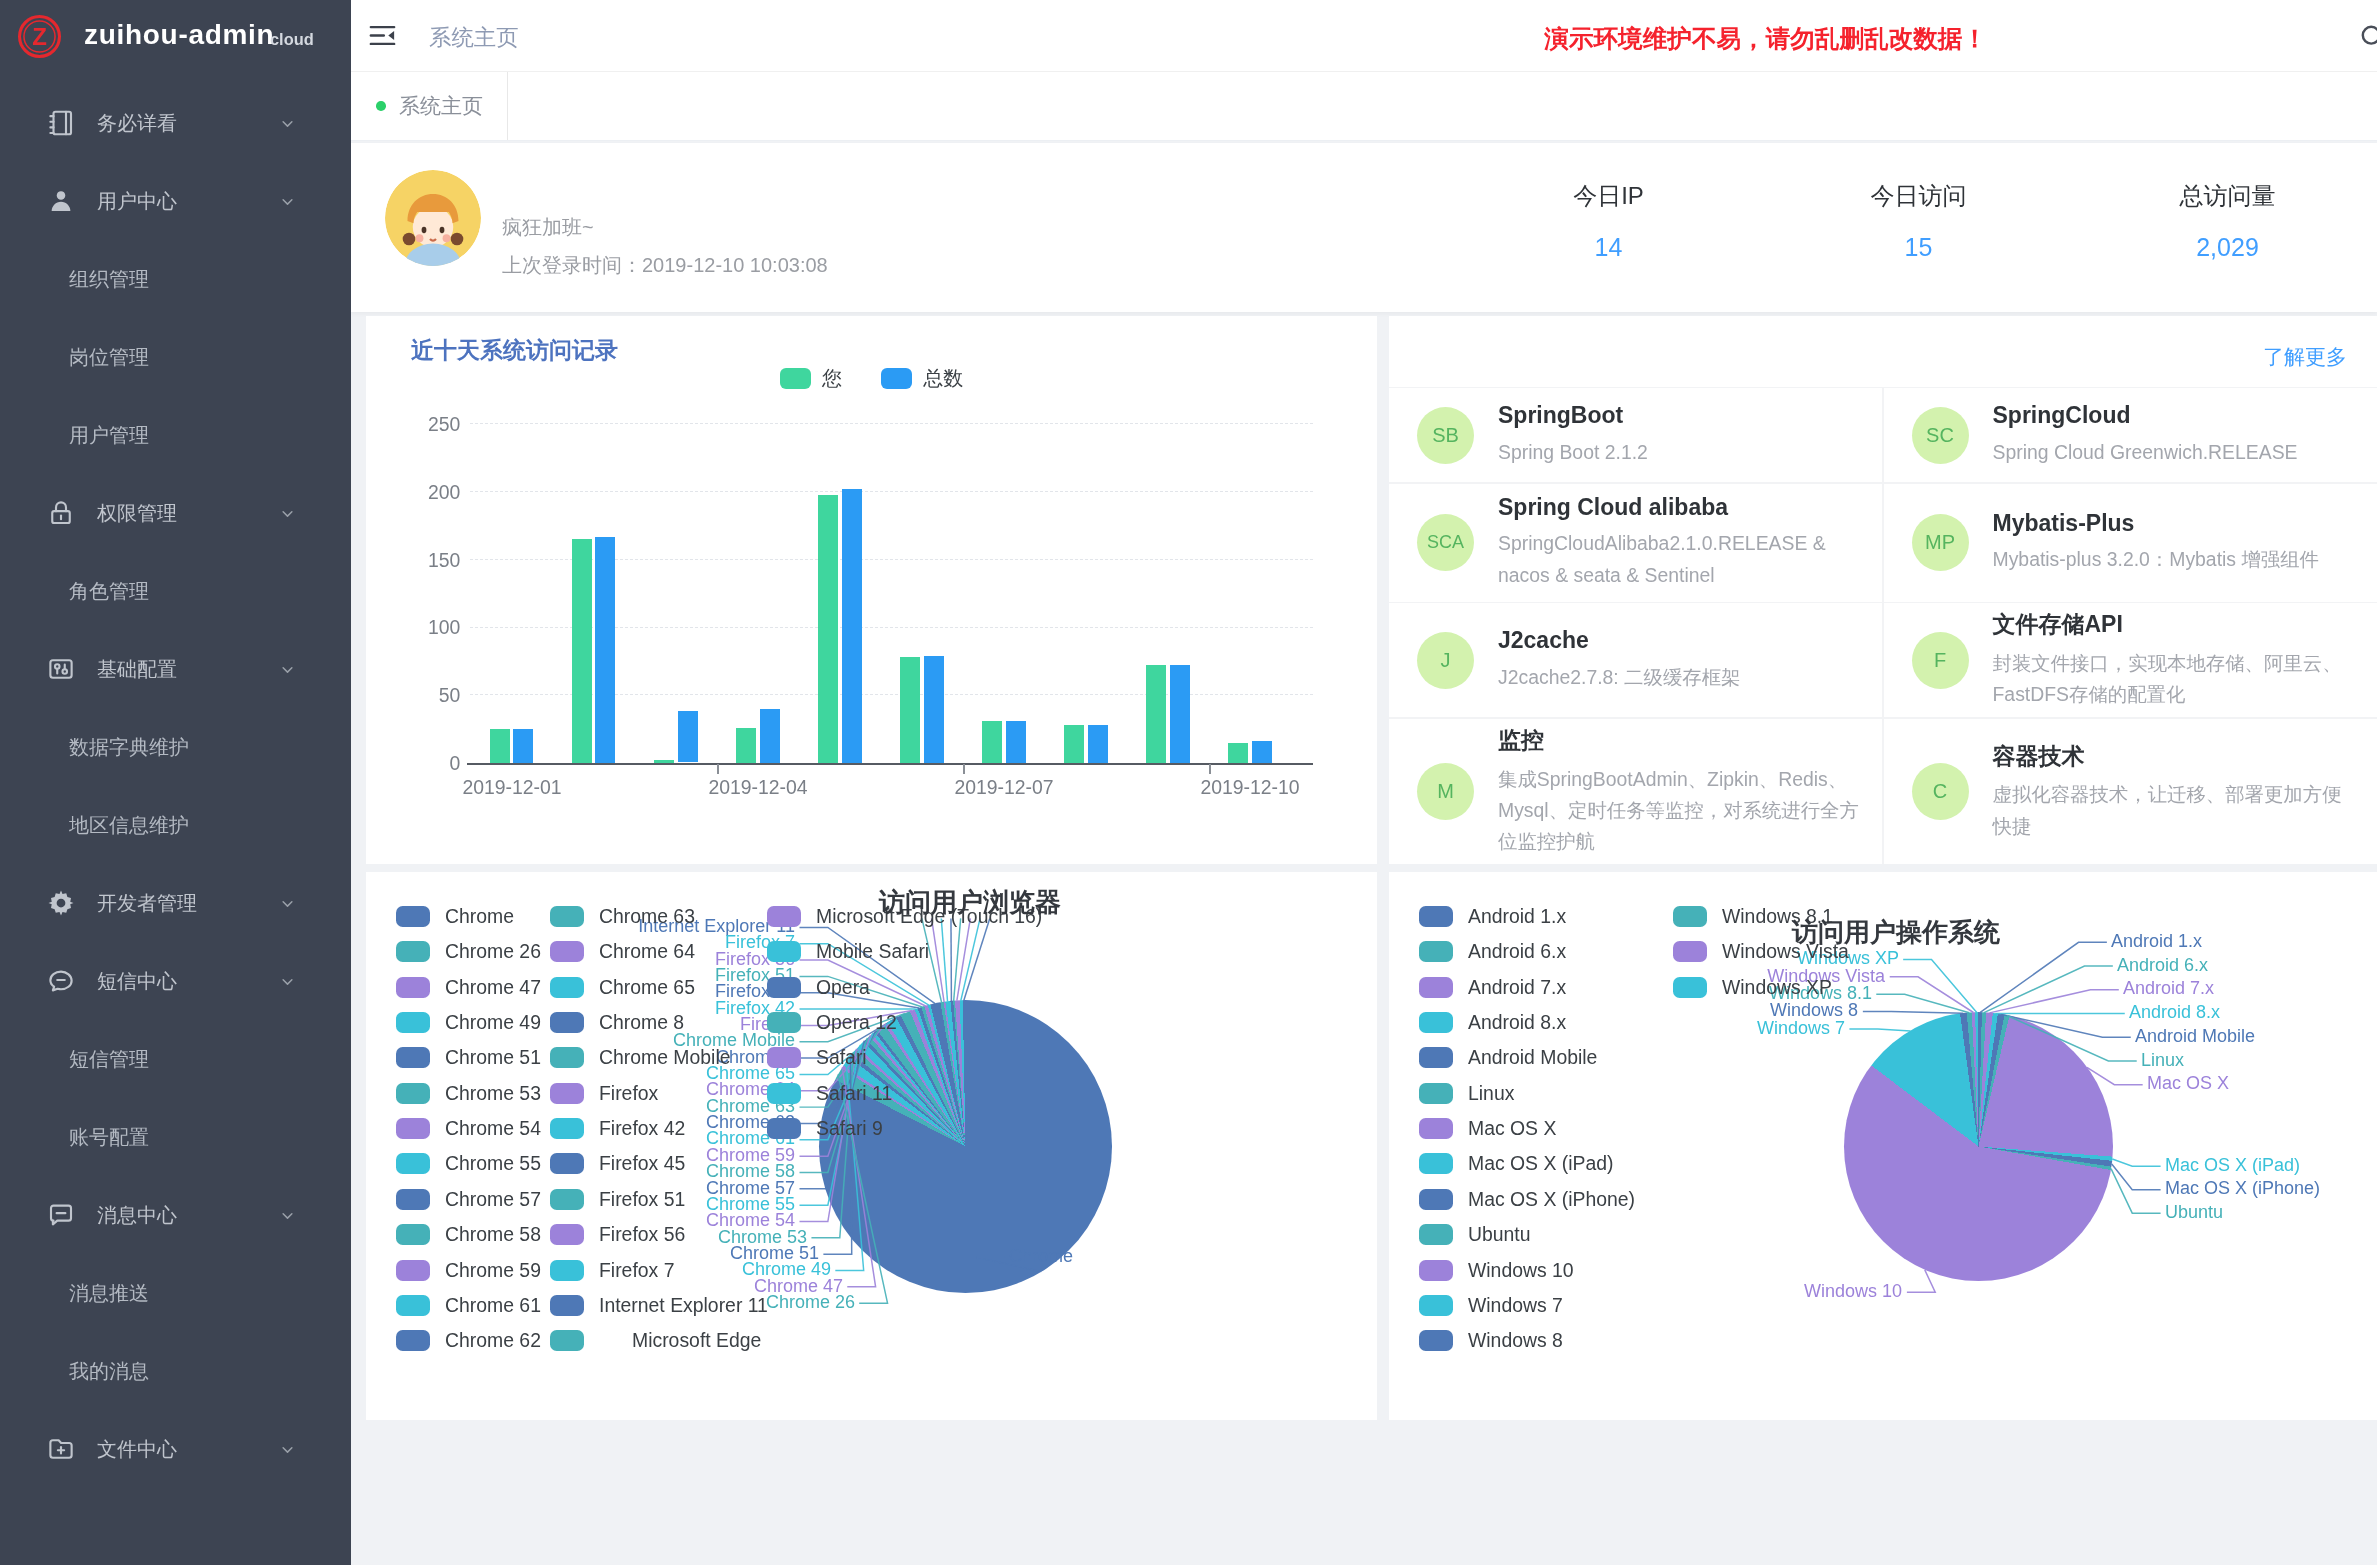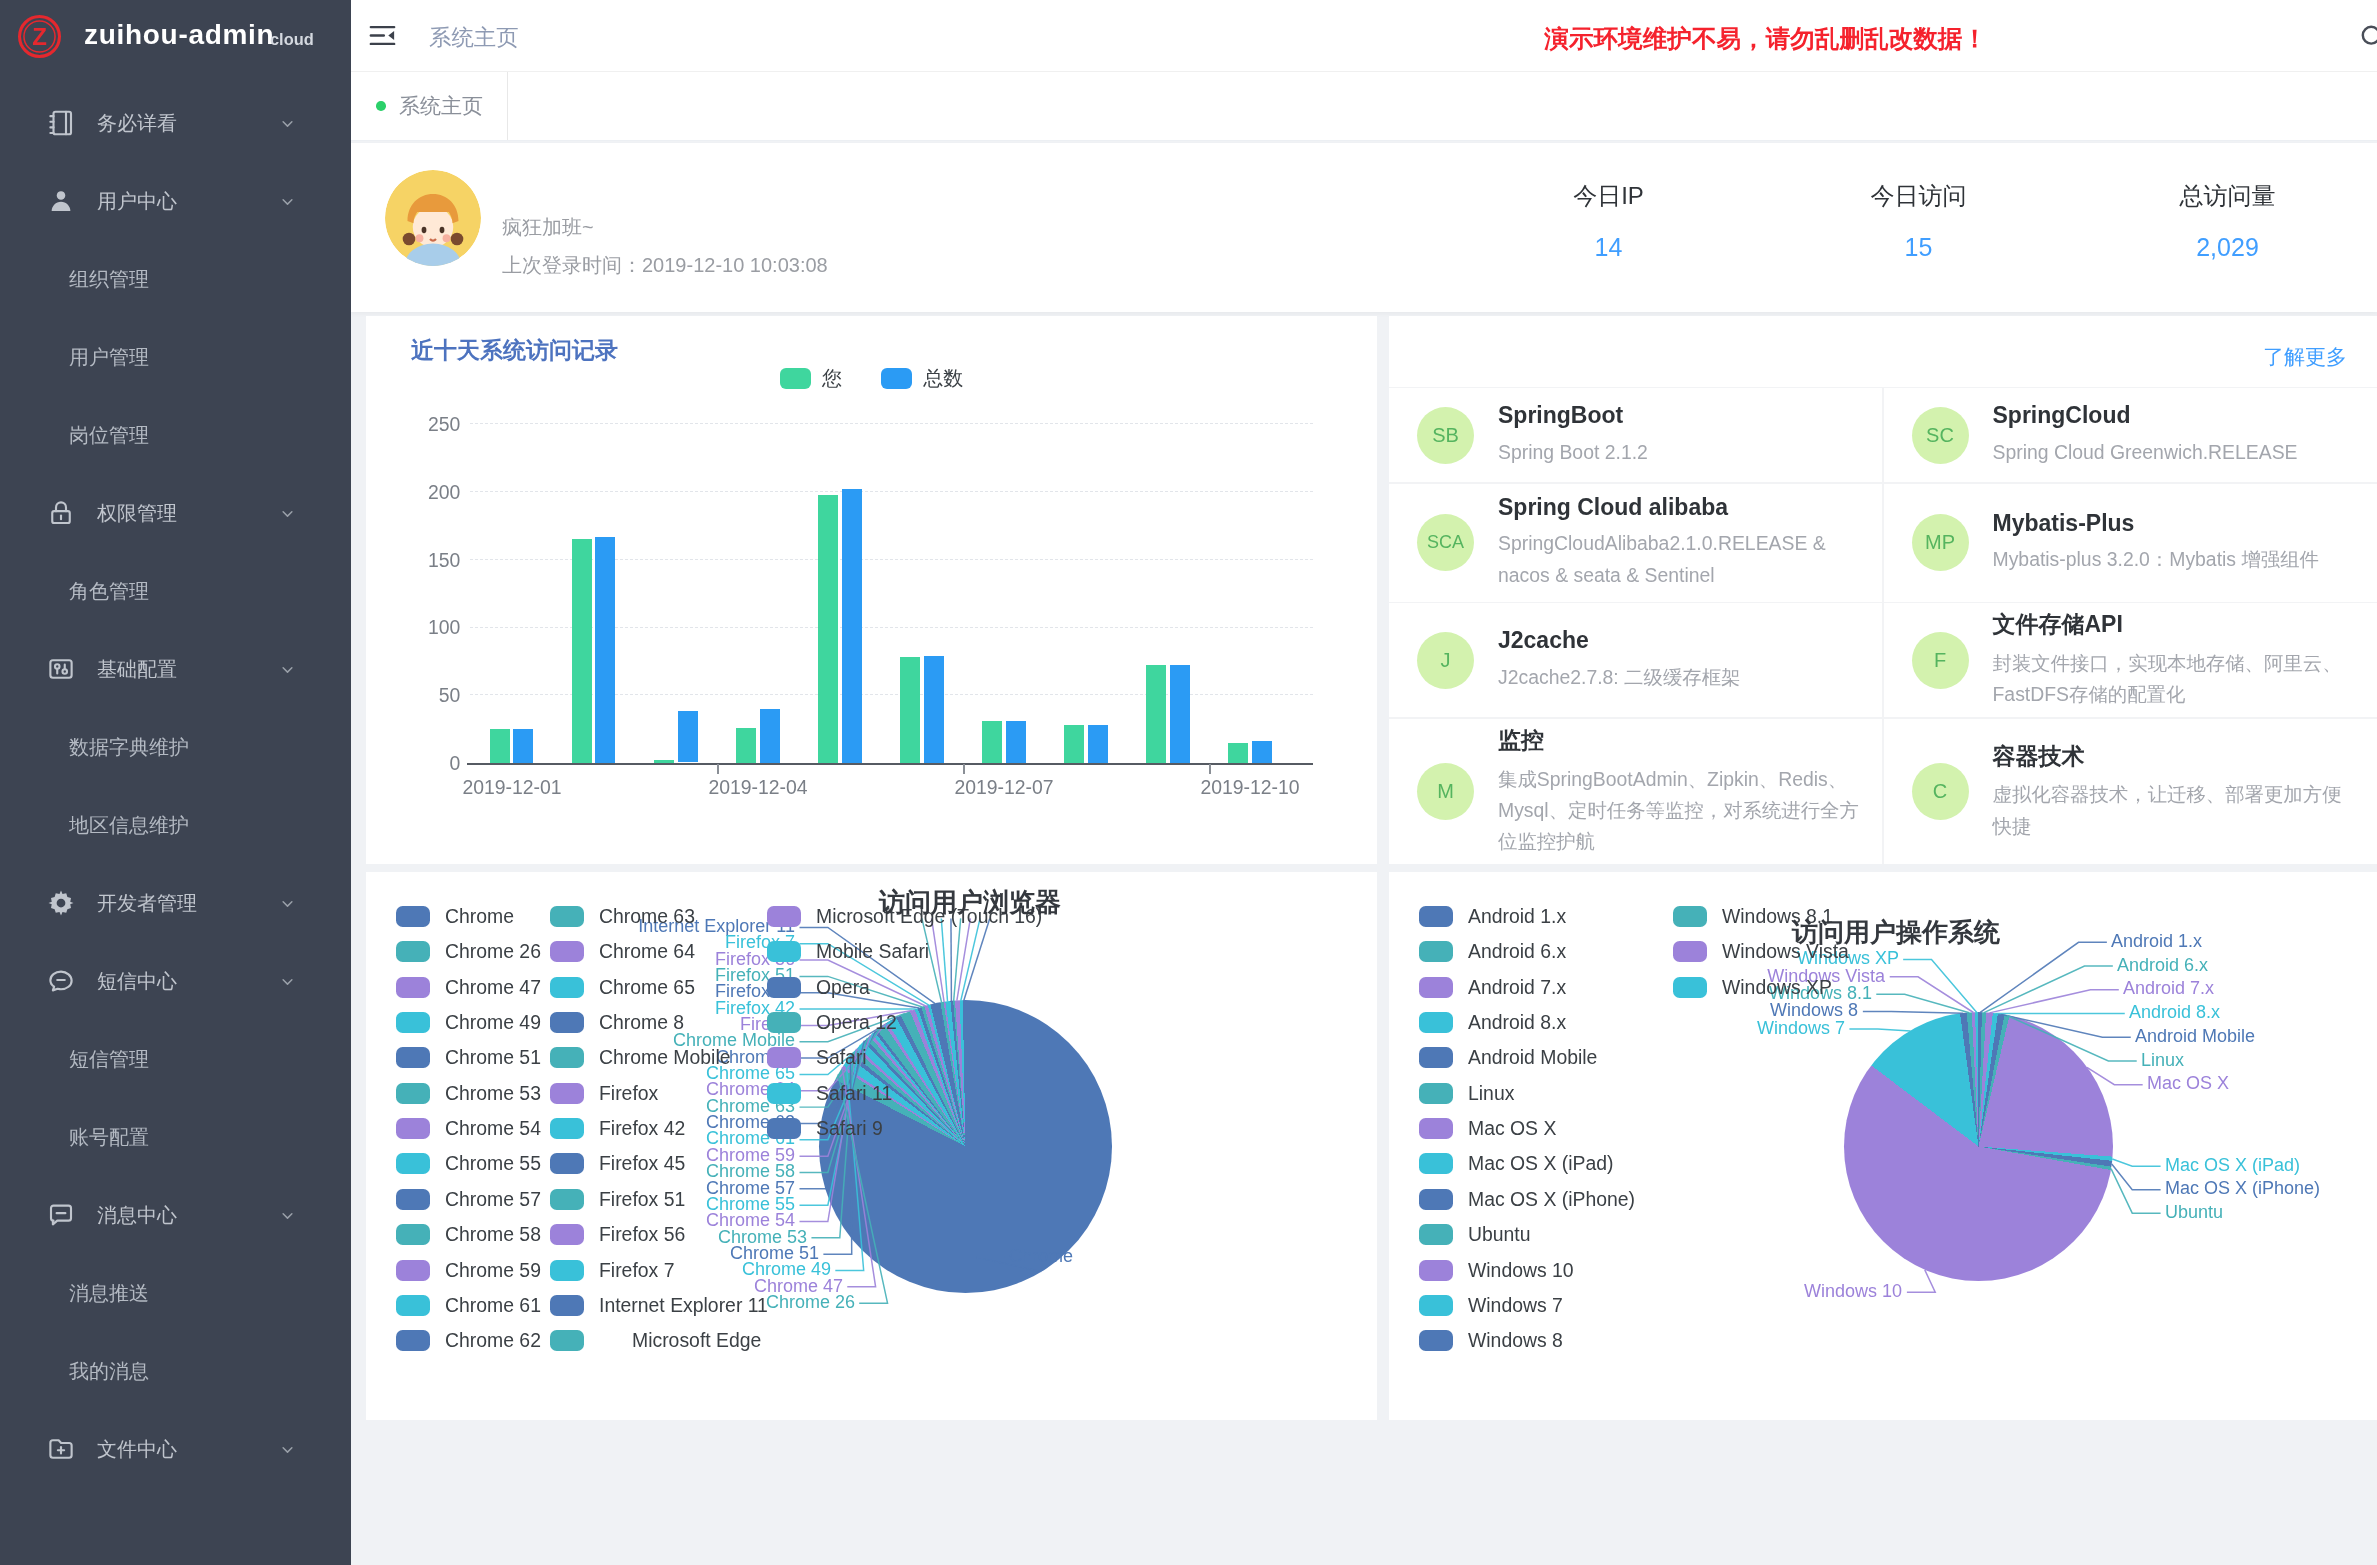--- a/index.html
+++ b/index.html
@@ -124,24 +124,24 @@
         <div class="mi-chevron">
           <svg viewBox="0 0 24 24">
             <polyline points="7,10 12,15 17,10"></polyline>
           </svg>
         </div>
       </div>
       <div class="menu-item sub">
         <div class="mi-label">组织管理</div>
       </div>
       <div class="menu-item sub">
+        <div class="mi-label">岗位管理</div>
+      </div>
+      <div class="menu-item sub">
         <div class="mi-label">用户管理</div>
-      </div>
-      <div class="menu-item sub">
-        <div class="mi-label">岗位管理</div>
       </div>
       <div class="menu-item">
         <div class="mi-icon">
           <svg viewBox="0 0 24 24">
             <rect x="5" y="10.5" width="14" height="9.5" rx="1.5"></rect>
             <path d="M8,10.5V7.5a4,4 0 0 1 8,0v3"></path>
             <line x1="12" y1="14" x2="12" y2="17"></line>
           </svg>
         </div>
         <div class="mi-label">权限管理</div>

